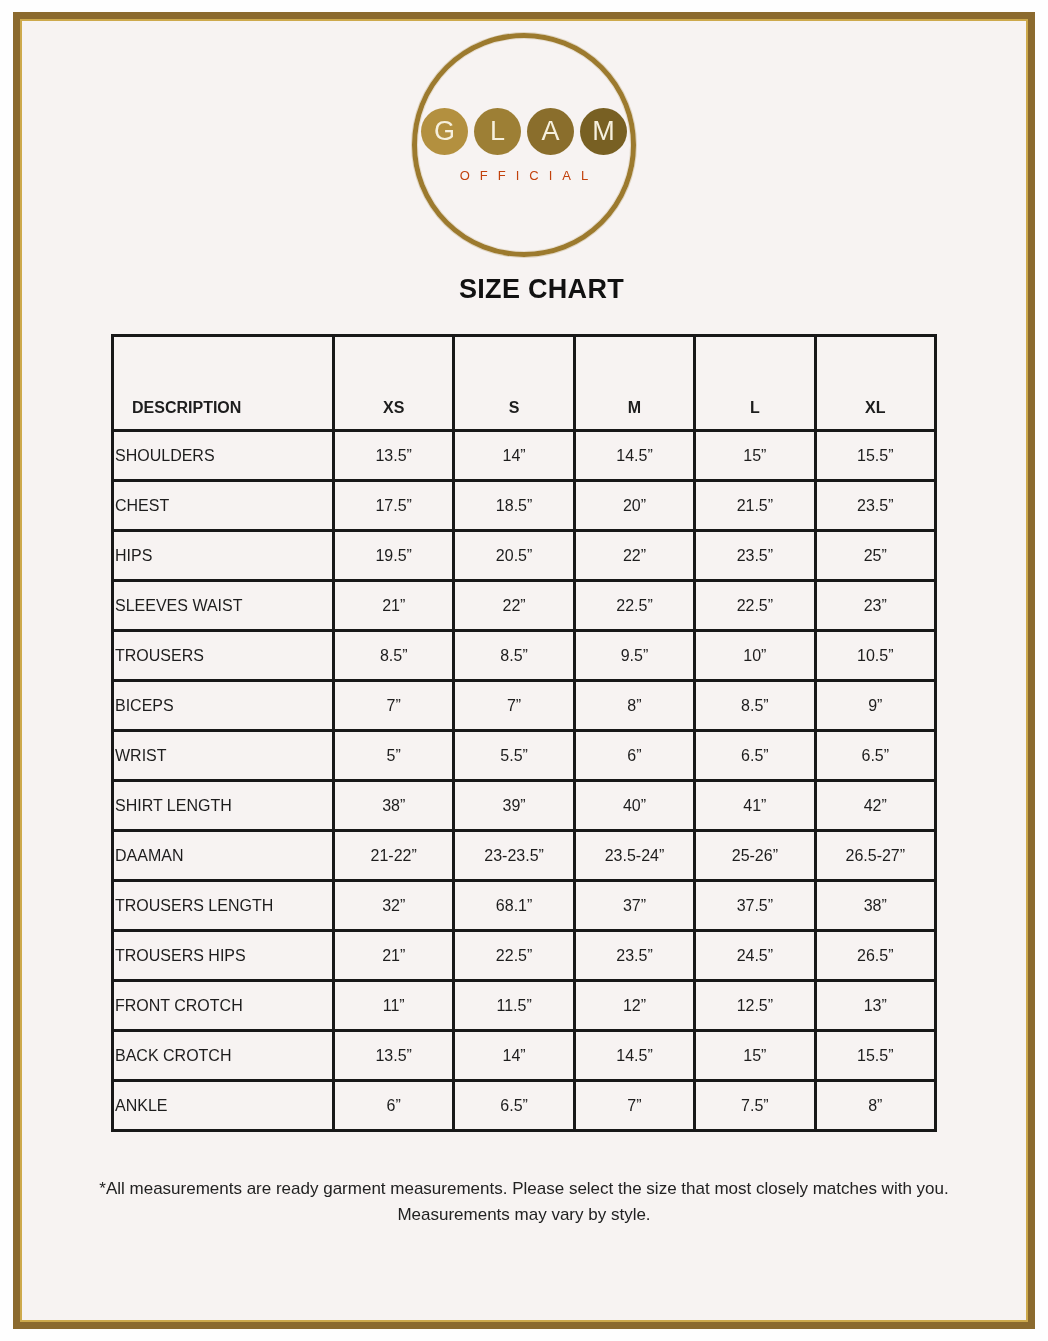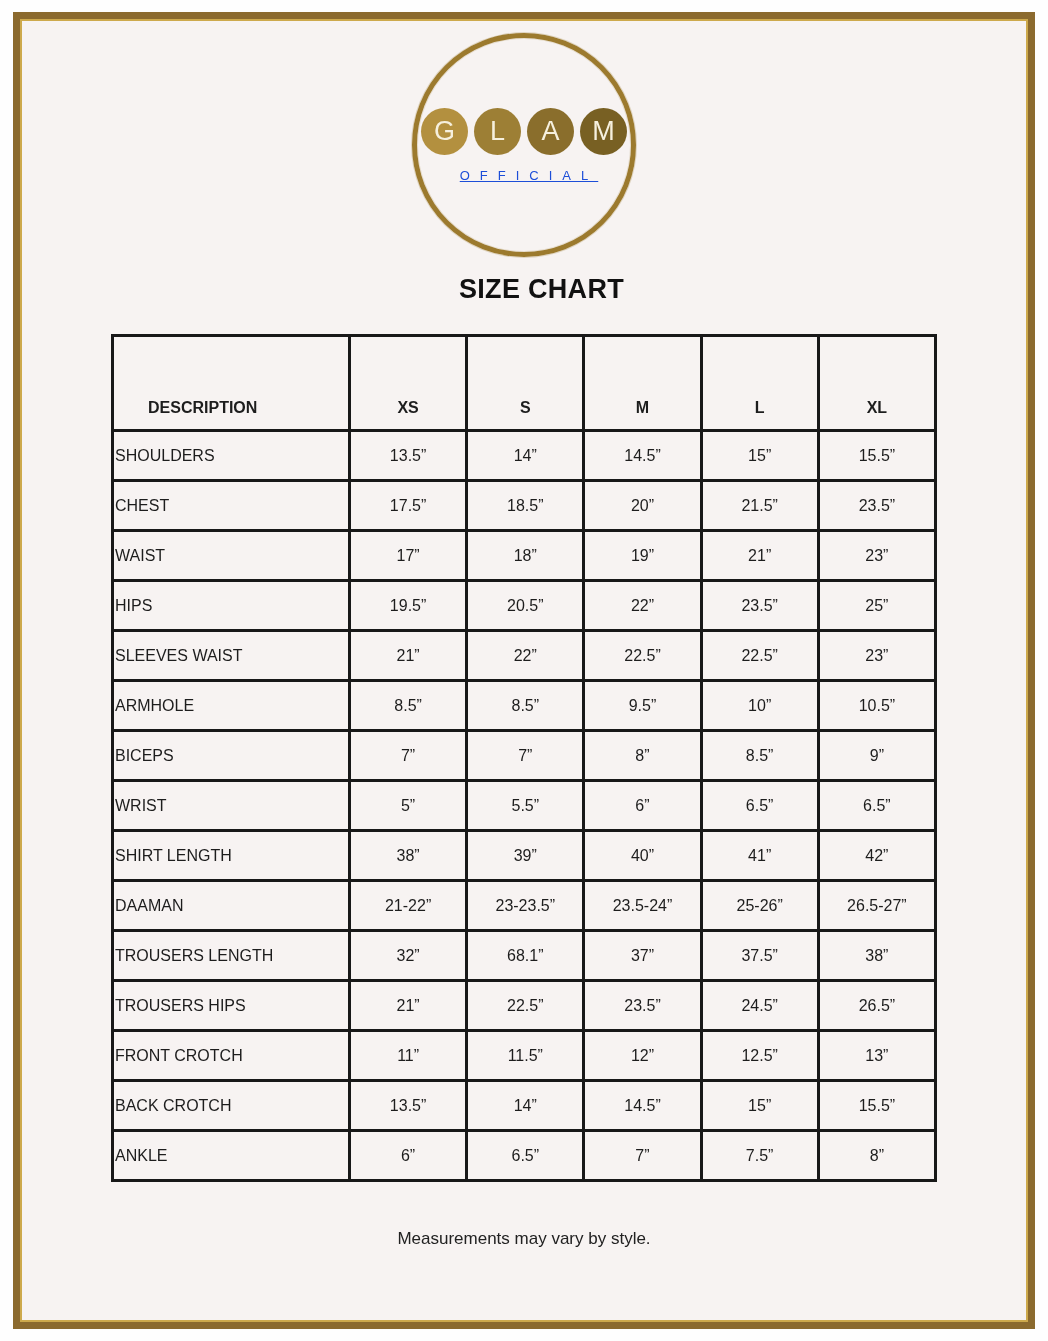--- a/index.html
+++ b/index.html
@@ -57,25 +57,24 @@
     justify-content: center;
     color: #f6f0de;
     font-size: 27px;
     font-weight: 400;
     line-height: 1;
     user-select: none;
   }
   .logo-official {
     margin-top: 13px;
     margin-right: -10px; 
-    color: #1d4ed8;
+    color: #c2410c;
     font-size: 13px;
     letter-spacing: 10px;
     font-weight: 400;
-    text-decoration: underline;
   }
   
   .page-title {
     margin: 17px 0 0 0;
     text-align: center;
     font-size: 27px;
     font-weight: bold;
     color: #111111;
     letter-spacing: 0.3px;
     padding-left: 35px;
@@ -97,21 +96,21 @@
     height: 80px;
     vertical-align: bottom;
     padding: 0 0 12px 0;
     font-size: 16px;
     font-weight: bold;
     text-align: center;
   }
   table.size-table th.desc-col {
     width: 200px;
     text-align: left;
-    padding-left: 34px;
+    padding-left: 18px;
     margin-left: 24px;
   }
   table.size-table td {
     height: 45px;
     font-size: 16px;
     text-align: center;
     vertical-align: middle;
   }
   table.size-table td.label-cell {
     text-align: left;
@@ -167,45 +166,37 @@
           </tr>
           <tr>
             <td class="label-cell">CHEST</td>
             <td class="value-cell">17.5”</td>
             <td class="value-cell">18.5”</td>
             <td class="value-cell">20”</td>
             <td class="value-cell">21.5”</td>
             <td class="value-cell">23.5”</td>
           </tr>
           <tr>
-            <td class="label-cell">WAIST</td>
-            <td class="value-cell">17”</td>
-            <td class="value-cell">18”</td>
-            <td class="value-cell">19”</td>
-            <td class="value-cell">21”</td>
-            <td class="value-cell">23”</td>
-          </tr>
-          <tr>
             <td class="label-cell">HIPS</td>
             <td class="value-cell">19.5”</td>
             <td class="value-cell">20.5”</td>
             <td class="value-cell">22”</td>
             <td class="value-cell">23.5”</td>
             <td class="value-cell">25”</td>
           </tr>
           <tr>
             <td class="label-cell">SLEEVES WAIST</td>
             <td class="value-cell">21”</td>
             <td class="value-cell">22”</td>
             <td class="value-cell">22.5”</td>
             <td class="value-cell">22.5”</td>
             <td class="value-cell">23”</td>
           </tr>
           <tr>
-            <td class="label-cell">ARMHOLE</td>
+            <td class="label-cell">TROUSERS</td>
             <td class="value-cell">8.5”</td>
             <td class="value-cell">8.5”</td>
             <td class="value-cell">9.5”</td>
             <td class="value-cell">10”</td>
             <td class="value-cell">10.5”</td>
           </tr>
           <tr>
             <td class="label-cell">BICEPS</td>
             <td class="value-cell">7”</td>
             <td class="value-cell">7”</td>
@@ -274,17 +265,18 @@
             <td class="value-cell">6”</td>
             <td class="value-cell">6.5”</td>
             <td class="value-cell">7”</td>
             <td class="value-cell">7.5”</td>
             <td class="value-cell">8”</td>
           </tr>
         </tbody>
     </table>
 
     <div class="footer-note">
+      <div>*All measurements are ready garment measurements. Please select the size that most closely matches with you.</div>
       <div>Measurements may vary by style.</div>
     </div>
 
   </div>
 </div>
 
 </body></html>

